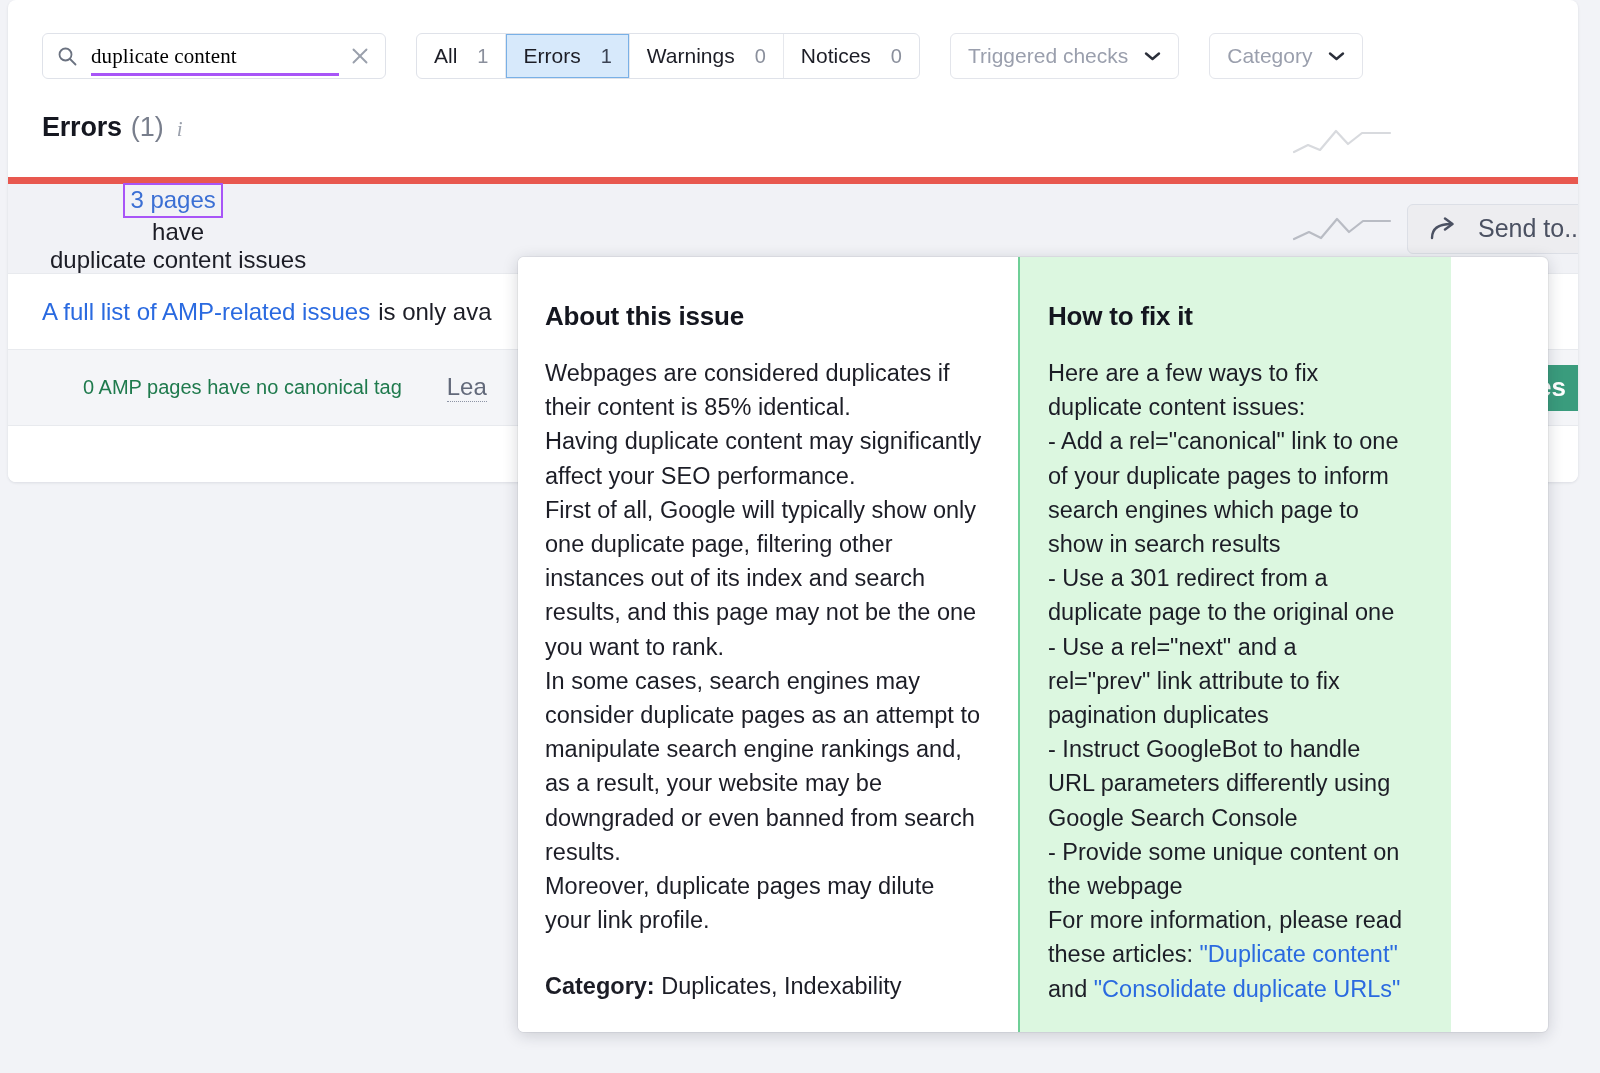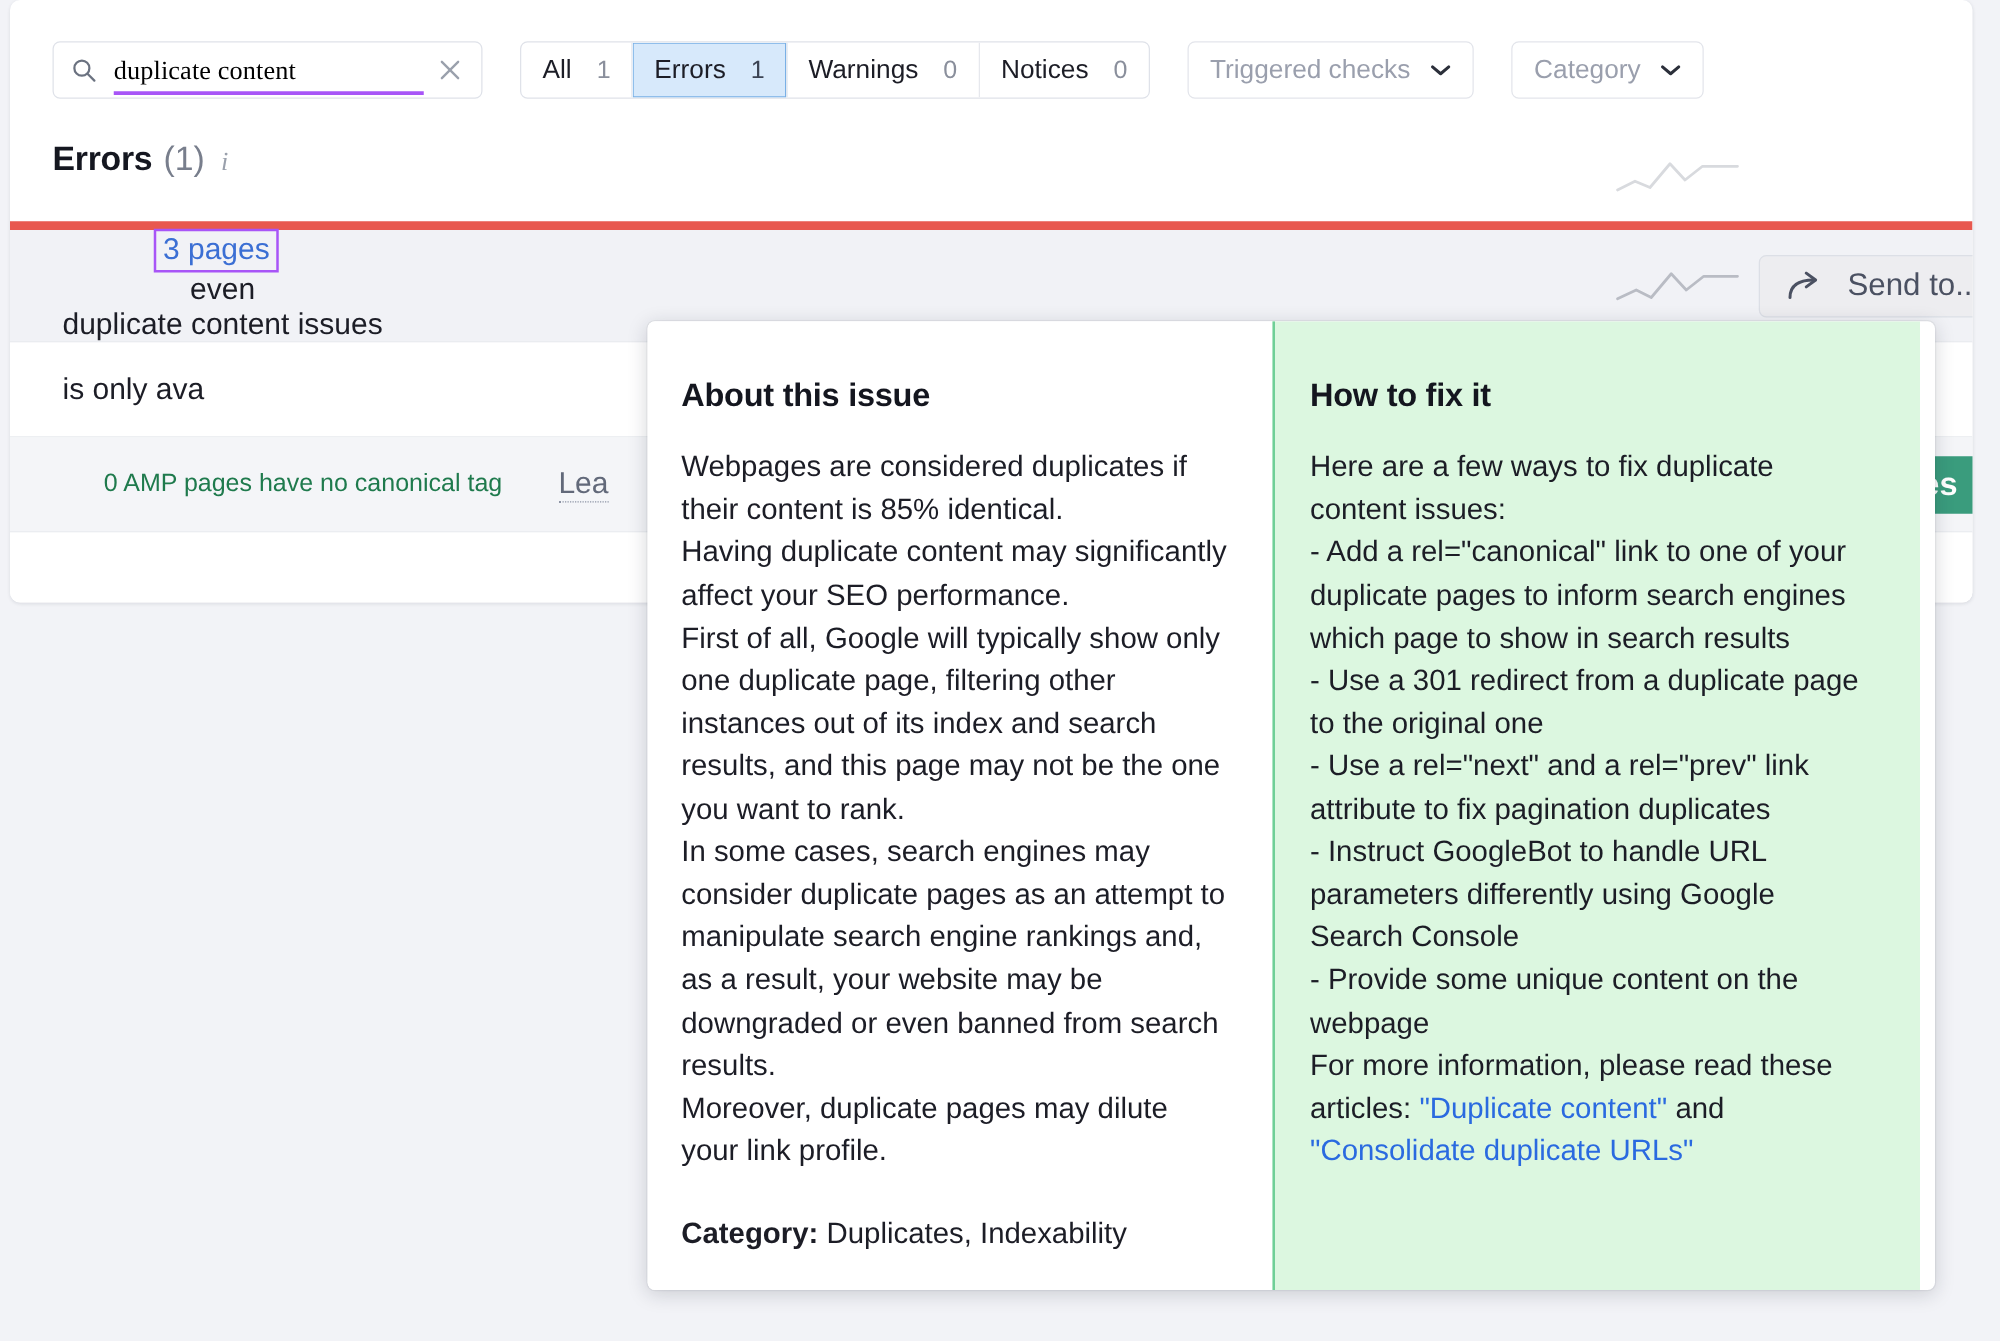--- a/index.html
+++ b/index.html
@@ -199,21 +199,21 @@
     box-shadow: 0 3px 16px rgba(22,27,45,.18), 0 0 0 1px rgba(22,27,45,.05);
     overflow: hidden;
     z-index: 20;
   }
   .tt-left {
     width: 500px;
     padding: 44px 33px 30px 27px;
     background: #ffffff;
   }
   .tt-right {
-    width: 518px;
+    width: 433px;
     padding: 44px 46px 30px 28px;
     background: #dcf7e0;
     border-left: 2px solid #6fcf97;
   }
   .tt-h {
     font-size: 26px; font-weight: bold; color: #14161f;
     margin-bottom: 19px; letter-spacing: -.2px;
   }
   .tt-body { font-size: 23.5px; line-height: 34.2px; color: #1c1d26; margin-top: 24px; }
   .tt-body p { margin: 0; }
@@ -294,21 +294,21 @@
       <svg viewBox="0 0 100 44" fill="none" stroke="currentColor" stroke-width="2.2" stroke-linejoin="round" stroke-linecap="round">
         <polyline points="2,34 16,27 28,32 44,13 56,26 70,15 98,15"></polyline>
       </svg>
     </div>
 
     <div class="red-bar"></div>
 
     <div class="row r1">
       <div class="issue-title">
         <span class="hl-box">3 pages</span>
-        <span class="plain">even</span>
+        <span class="plain">have</span>
         <span class="hl-underline">duplicate content issues</span>
       </div>
 
       <div class="row-spark">
         <svg viewBox="0 0 100 44" fill="none" stroke="currentColor" stroke-width="2.2" stroke-linejoin="round" stroke-linecap="round">
           <polyline points="2,32 17,25 29,31 45,12 57,25 71,14 98,14"></polyline>
         </svg>
       </div>
 
       <div class="send-btn">
@@ -316,20 +316,21 @@
           <svg viewBox="0 0 30 24" fill="none" stroke="currentColor" stroke-width="2.4" stroke-linecap="round" stroke-linejoin="round">
             <path d="M2 21 C2 10 11 7 21 7"></path>
               <polyline points="15,1.5 22.5,7 15,12.5"></polyline>
           </svg>
         </span>
         <span>Send to...</span>
       </div>
     </div>
 
     <div class="row r2">
+      <span class="amp-link">A full list of AMP-related issues</span>
       <span class="amp-rest">is only ava</span>
     </div>
 
     <div class="row r3">
       <span class="green-issue">0 AMP pages have no canonical tag</span>
       <span class="learn-more">Lea</span>
       <span class="green-badge">es</span>
     </div>
 
     <div class="row r4"></div>

